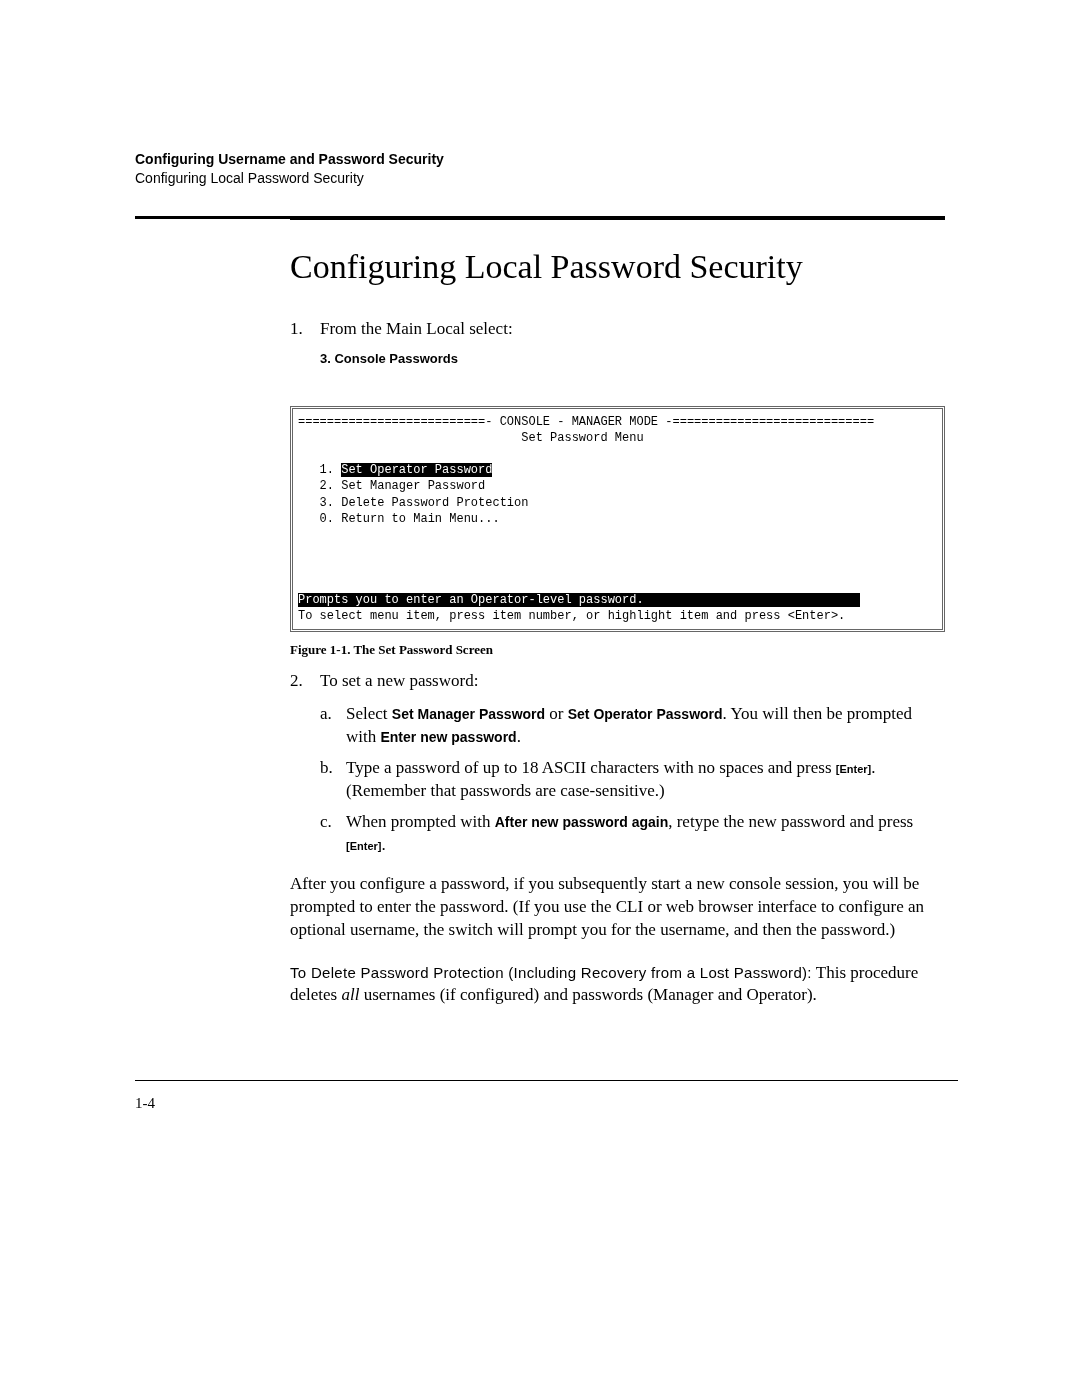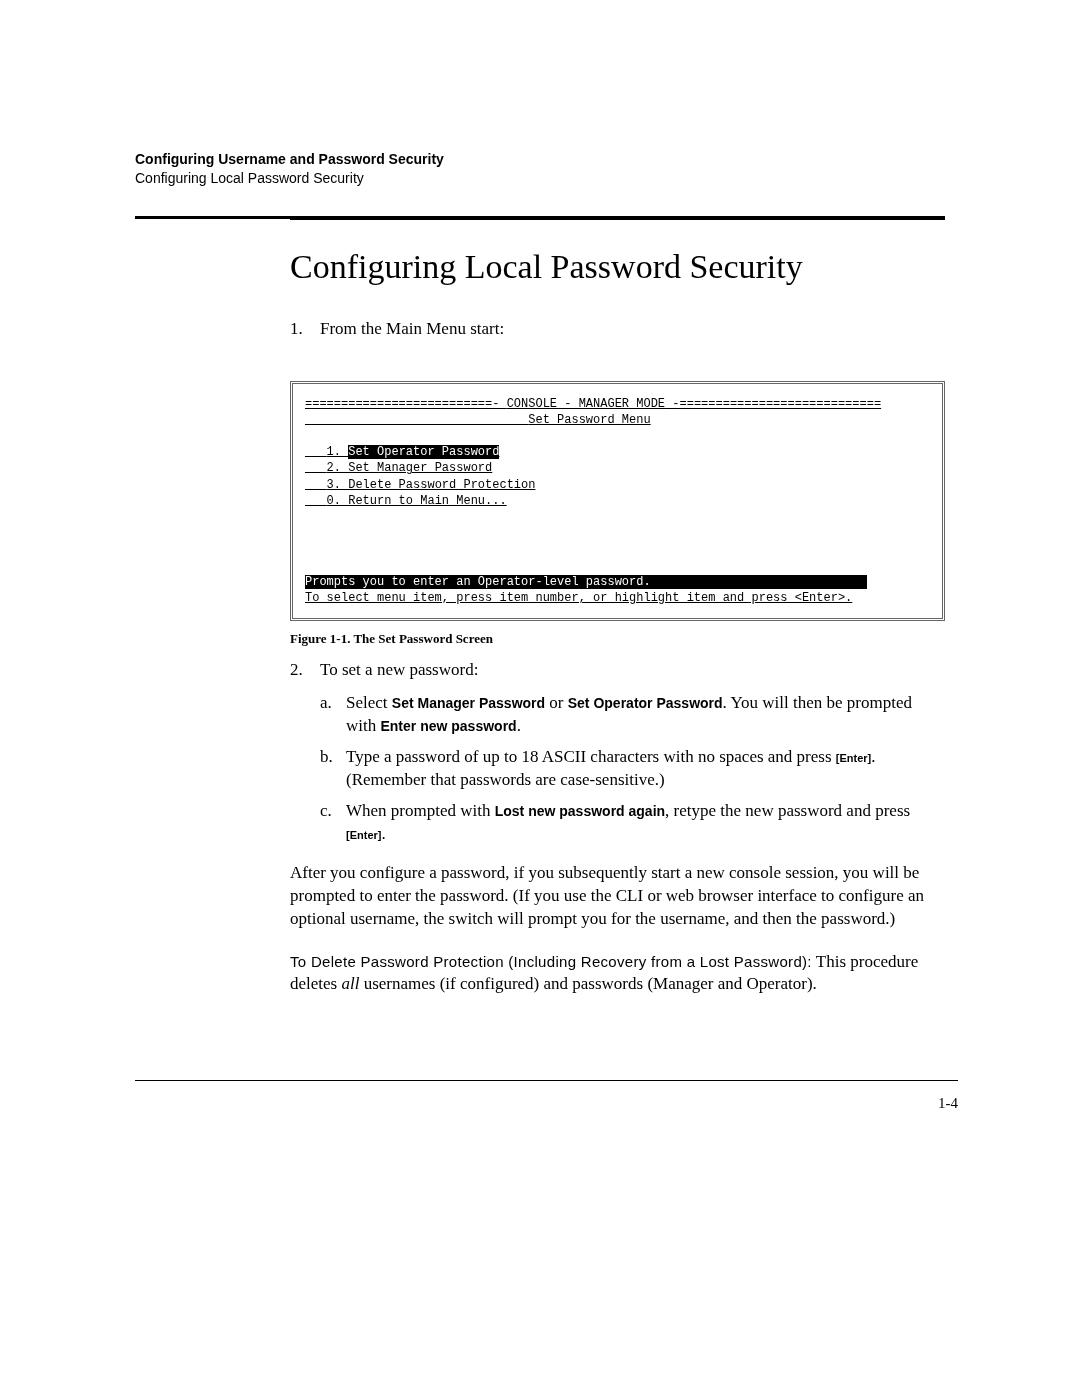--- a/index.html
+++ b/index.html
@@ -77,24 +77,23 @@
   .step-sub-bold {
     font-family: Arial, Helvetica, sans-serif;
     font-weight: bold;
     font-size: 13px;
     margin-left: 30px;
     margin-top: 6px;
     margin-bottom: 6px;
   }
   .console-frame {
     border: 3px double #666;
-    padding: 12px;
+    padding: 5px;
     margin: 40px 0 10px 0;
     background: #fff;
-    text-decoration: underline;
   }
   .console-inner {
     font-family: "Courier New", monospace;
     font-size: 12px;
     white-space: pre;
     line-height: 1.35;
     color: #000;
   }
   .inv {
     background: #000;
@@ -141,21 +140,20 @@
   .delete-hdr {
     font-family: Arial, Helvetica, sans-serif;
     font-size: 15px;
     letter-spacing: 0.3px;
   }
   .footer {
     position: absolute;
     left: 135px;
     right: 122px;
     bottom: 220px;
-    text-align: right;
   }
   .footer hr {
     border: 0;
     border-top: 1px solid #000;
     margin: 0 0 14px 0;
   }
   .page-num {
     font-family: "Times New Roman", serif;
     font-size: 15px;
   }
@@ -175,23 +173,24 @@
   <div class="content">
     <hr class="rule-thin">
 
     <h1 class="section-title">Configuring Local Password Security</h1>
 
 
 
     <ol class="steps">
       <li>
         <span class="num">1.</span>
-        <span class="txt">From the Main Menu start:</span>
+        <span class="txt">From the Main Local select:</span>
       </li>
     </ol>
+    <div class="step-sub-bold">3. Console Passwords</div>
 
     <div class="console-frame">
       <div class="console-inner"><span>==========================- </span><span>CONSOLE - MANAGER MODE</span><span> -============================</span>
                                <span>Set Password Menu</span>
 
    <span>1. </span><span class="inv">Set Operator Password</span>
    <span>2. Set Manager Password</span>
    <span>3. Delete Password Protection</span>
    <span>0. Return to Main Menu...</span>
 
@@ -216,21 +215,21 @@
       <li>
         <span class="num">a.</span>
         <span class="txt"><span>Select </span><span class="sans-bold">Set Manager Password</span><span> or </span><span class="sans-bold">Set Operator Password</span><span>. You will then be prompted with </span><span class="sans-bold">Enter new password</span><span>.</span></span>
       </li>
       <li>
         <span class="num">b.</span>
         <span class="txt"><span>Type a password of up to 18 ASCII characters with no spaces and press </span><span class="sans-bold-sm">[Enter]</span><span>. (Remember that passwords are case-sensitive.)</span></span>
       </li>
       <li>
         <span class="num">c.</span>
-        <span class="txt"><span>When prompted with </span><span class="sans-bold">Lost new password again</span><span>, retype the new pass­word and press </span><span class="sans-bold-sm">[Enter]</span><span>.</span></span>
+        <span class="txt"><span>When prompted with </span><span class="sans-bold">After new password again</span><span>, retype the new pass­word and press </span><span class="sans-bold-sm">[Enter]</span><span>.</span></span>
       </li>
     </ol>
 
     <p class="body" style="margin-top:16px;">After you configure a password, if you subsequently start a new console session, you will be prompted to enter the password. (If you use the CLI or web browser interface to configure an optional username, the switch will prompt you for the username, and then the password.)</p>
 
     <p class="body" style="margin-top:20px;"><span class="delete-hdr">To Delete Password Protection (Including Recovery from a Lost Password):</span><span>  This procedure deletes </span><span class="ital">all</span><span> usernames (if configured) and pass­words (Manager and Operator).</span></p>
 
   </div>
 
   <div class="footer">

